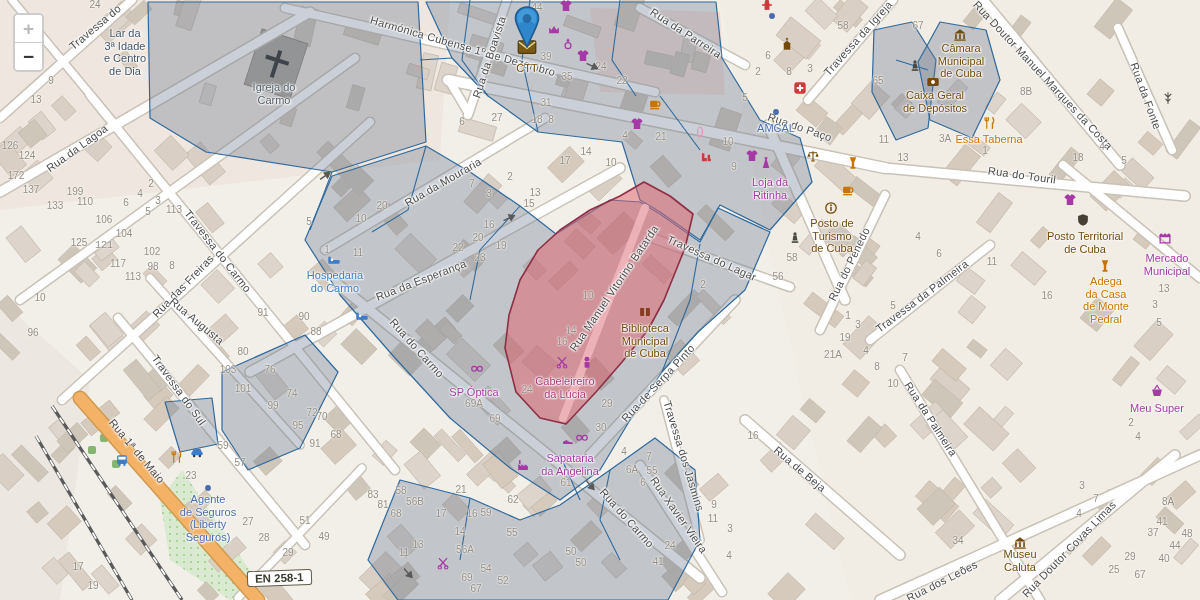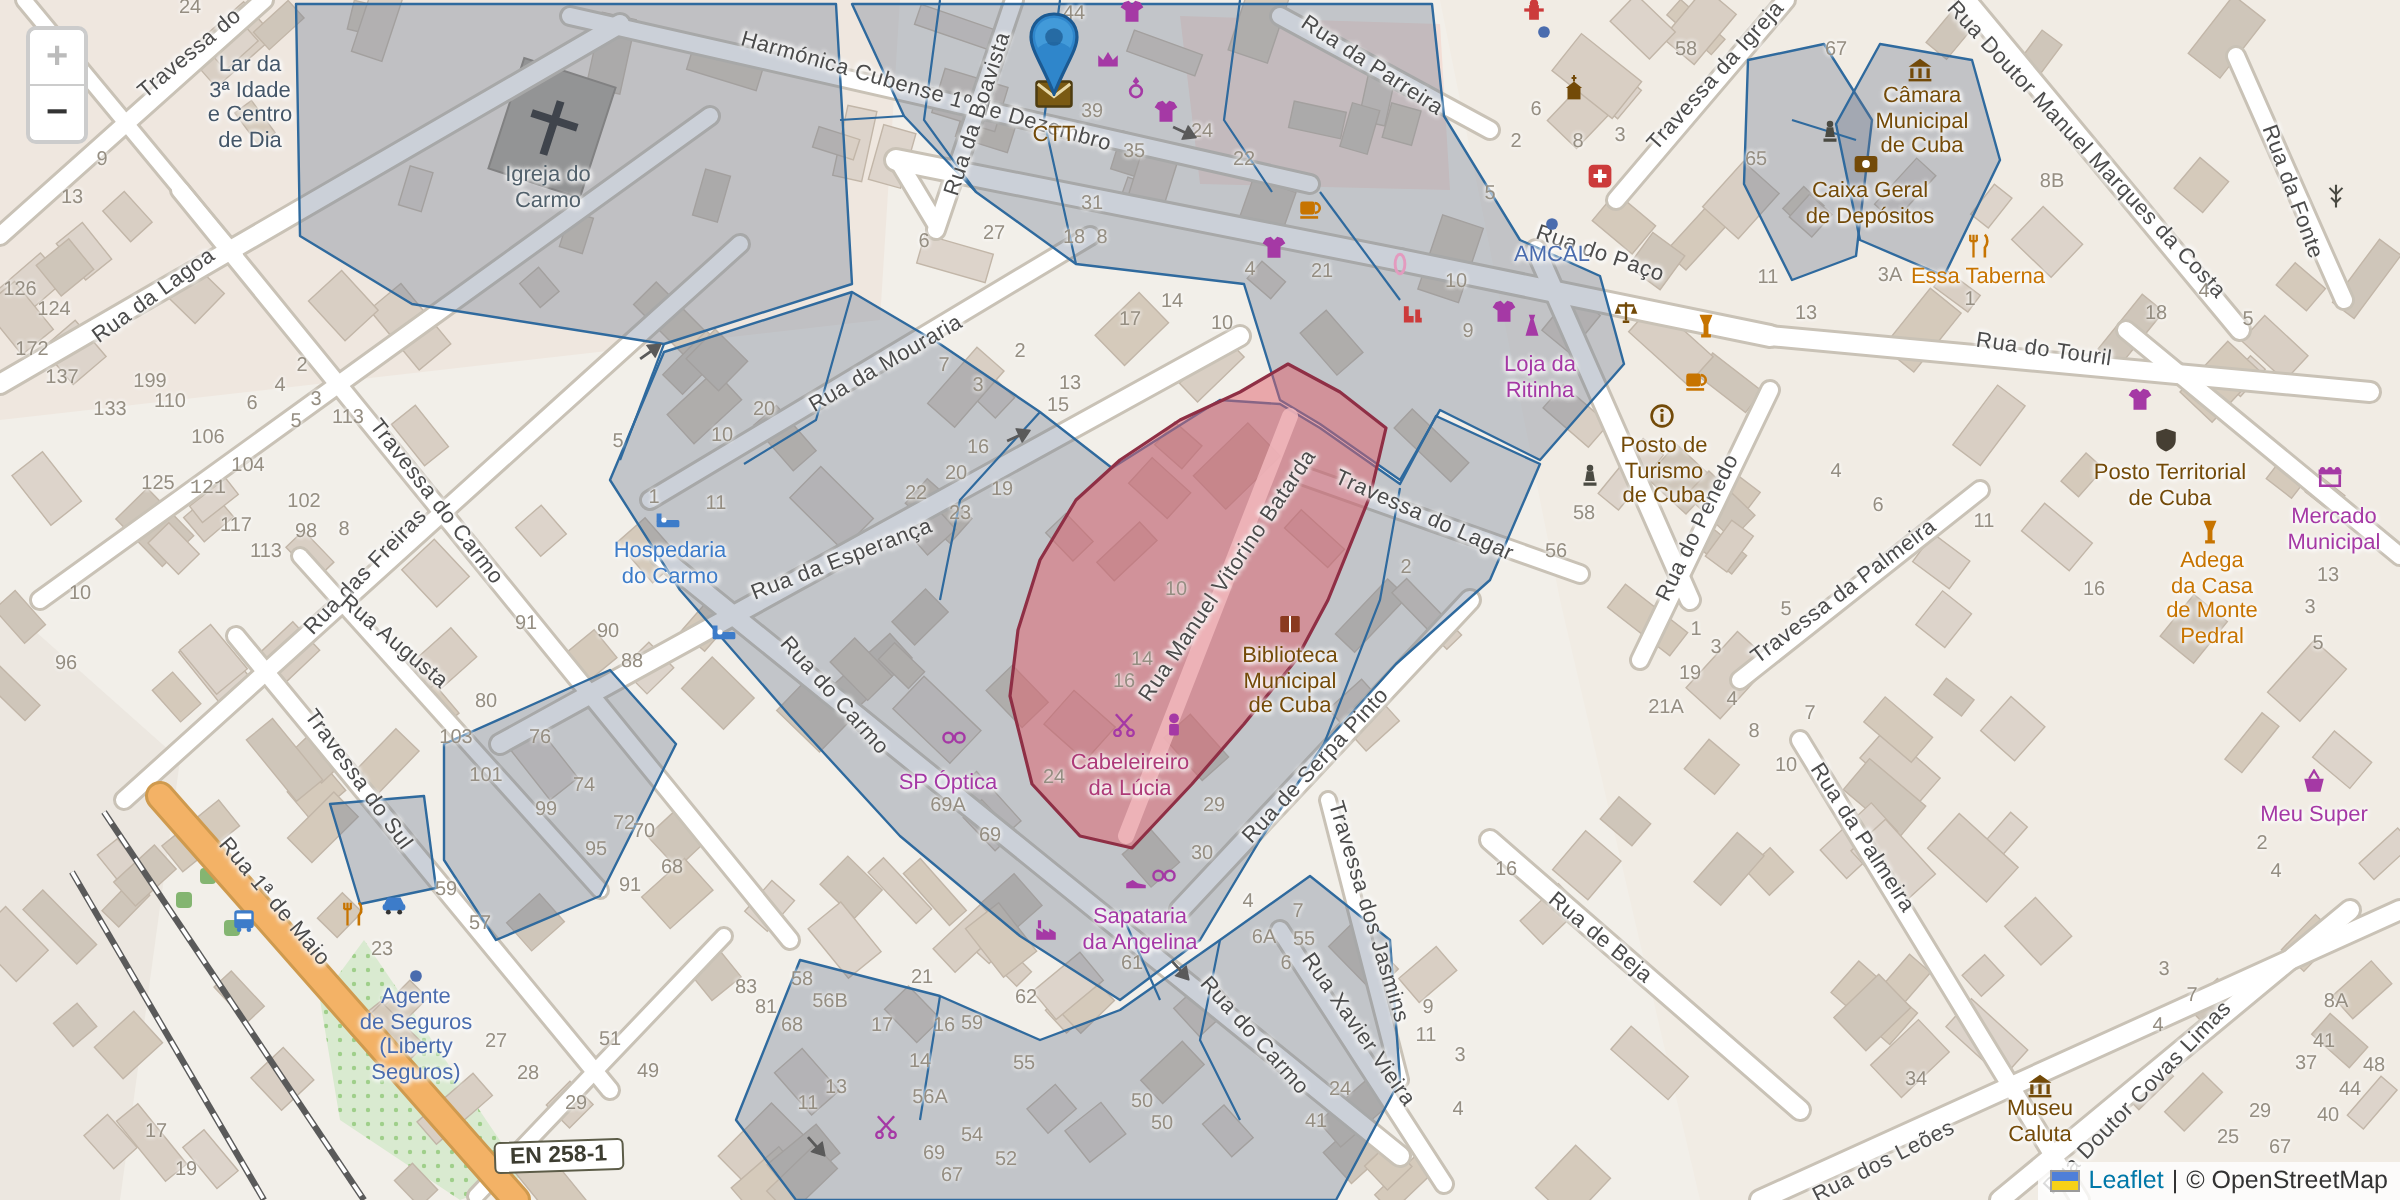--- a/index.html
+++ b/index.html
@@ -868,19 +868,13 @@
       <path d="M13,3 C7.5,3 3.5,7 3.5,12 C3.5,14 4,16 5,18 C9,14 17,14 21,18 C22,16 22.5,14 22.5,12 C22.5,7 18.5,3 13,3 Z" fill="#4da4e0" opacity=".65"></path>
       <circle cx="13" cy="12.5" r="4.4" fill="#1f5f96" opacity=".8"></circle>
     </svg>
   </div>
 
   <div id="zoomctl">
     <div class="zb zdis">+</div>
     <div class="zb zen">−</div>
   </div>
 
-  <div id="attrib">
-    <span class="flag"></span>
-    <a href="#">Leaflet</a>
-    <span>|</span>
-    <span>© OpenStreetMap</span>
-  </div>
 </div>
 
 </body></html>

